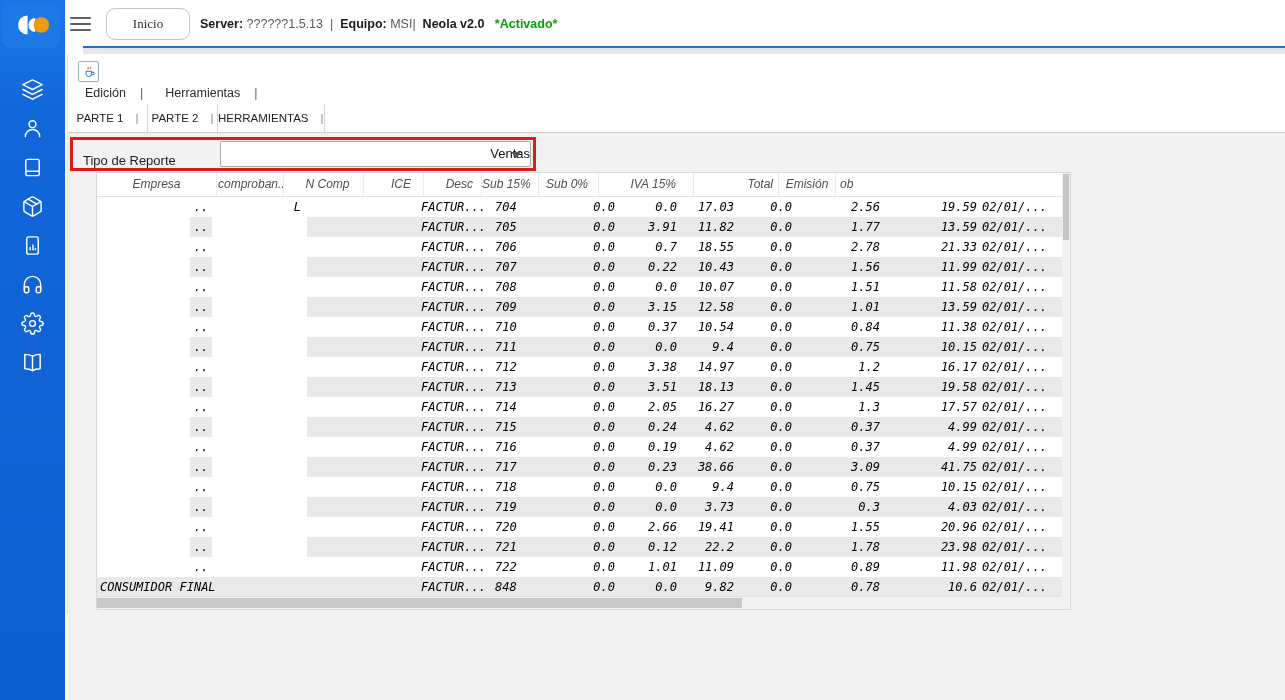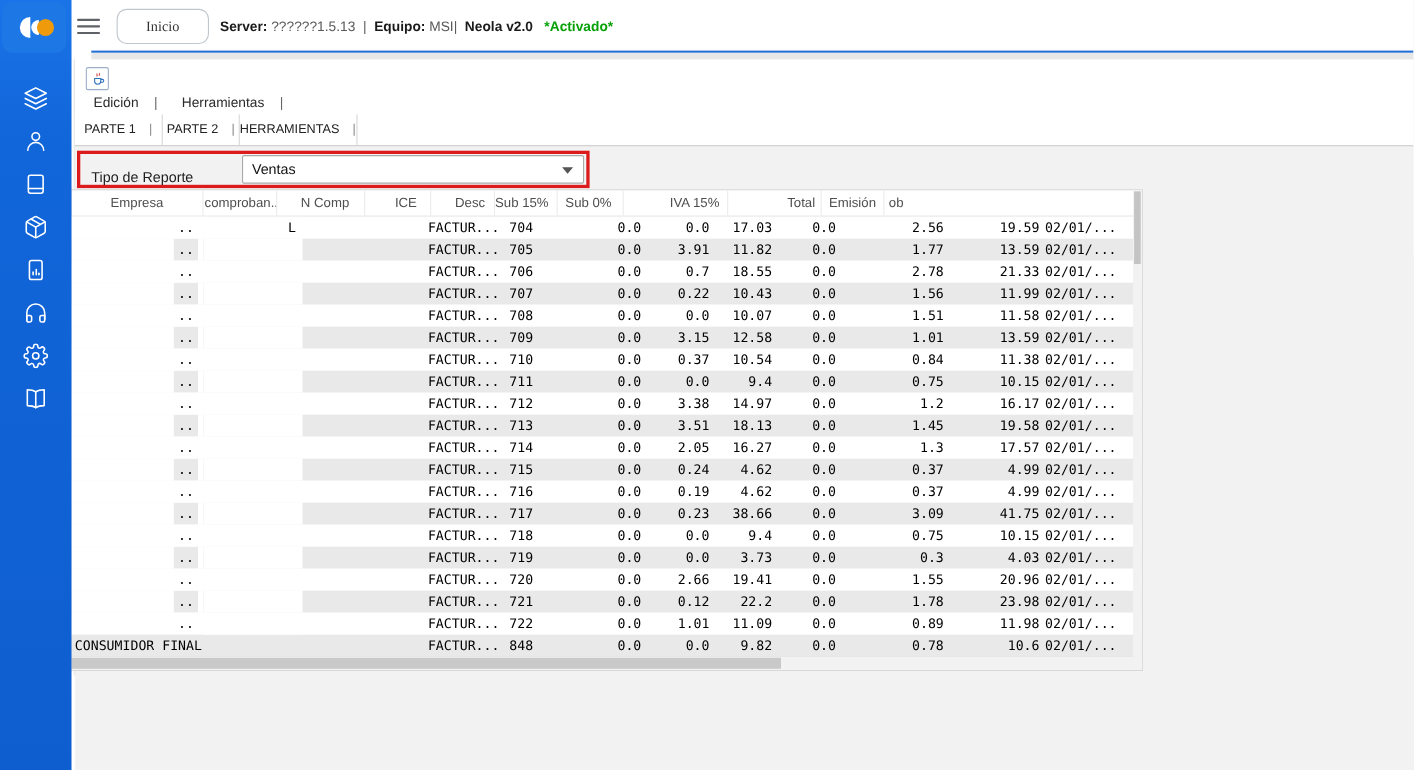--- a/index.html
+++ b/index.html
@@ -46,26 +46,26 @@
   .tab:nth-child(2){width:70px;}
   .tab:nth-child(4){width:128px;border-right:none;}
   .tab.active{width:155px;border:3px solid #dc1c1c;border-radius:3px;margin:1px 0;height:26px;}
   .tab-underline{position:absolute;left:5px;right:1px;bottom:-7px;height:4px;background:#1e6fd8;}
   
   .filter-box{position:absolute;left:70px;top:137px;width:466px;height:34px;box-sizing:border-box;
     border:3px solid #dc1c1c;display:flex;align-items:center;z-index:2;}
   .filter-label{width:137px;padding-left:10px;font-size:13px;color:#1d1d1d;margin-top:13px;}
   .dropdown{position:relative;flex:1;height:26px;margin-right:2px;background:#fff;
     border:1px solid #a9a9a9;border-radius:2px;box-sizing:border-box;
-    font-size:13px;color:#111;line-height:24px;padding-left:8px;cursor:pointer;}
+    font-size:13px;color:#111;line-height:24px;padding-left:8px;cursor:pointer;text-align:right;}
   .dd-arrow{position:absolute;right:9px;top:10px;width:0;height:0;
     border-left:5px solid transparent;border-right:5px solid transparent;border-top:6px solid #555;}
   
-  .grid{position:absolute;left:64px;top:172px;width:975px;height:438px;background:#fff;
-    border:1px solid #d8d8d8;box-sizing:border-box;z-index:2;}
+  .grid{position:absolute;left:96px;top:172px;width:975px;height:438px;background:#fff;
+    border:1px solid #d8d8d8;box-sizing:border-box;z-index:2;font-style:italic;}
   .thead{display:flex;height:23px;border-bottom:1px solid #e2e2e2;}
   .th{box-sizing:border-box;border-right:1px solid #ececec;font-size:12px;color:#4e4e4e;
     text-align:center;line-height:22px;overflow:hidden;white-space:nowrap;cursor:pointer;}
   .th.c-ob{text-align:left;padding-left:4px;border-right:none;}
   .tbody{position:relative;}
   .tr{display:flex;height:20px;font-family:"DejaVu Sans Mono",monospace;font-size:12px;color:#000;background:#fff;cursor:default;}
   .tr.striped{background:#e9e9e9;}
   .td{box-sizing:border-box;overflow:hidden;white-space:nowrap;line-height:20px;}
   .td-empresa{position:relative;background:#fff;}
   .td-empresa.plain{background:inherit;padding-left:3px;}
@@ -73,21 +73,21 @@
   .tr.striped .dots{background:#e9e9e9;}
   .td-codigo{position:relative;}
   .codebox{position:absolute;left:0;top:0;width:90px;height:20px;background:#fff;
     text-align:right;padding-right:6px;box-sizing:border-box;}
   .c-comprobante{padding-left:1px;}
   .c-ncomp{padding-left:8px;}
   .c-ice{text-align:right;padding-right:12px;}
   .c-desc{text-align:right;padding-right:8px;}
   .c-sub15{text-align:right;padding-right:8px;}
   .c-sub0{text-align:right;padding-right:10px;}
-  .c-iva15{text-align:right;padding-right:7px;}
+  .c-iva15{text-align:right;padding-right:17px;}
   .c-total{text-align:right;padding-right:5px;}
   .c-emision{overflow:visible;}
   
   .vscroll{position:absolute;right:0;top:0;width:8px;height:424px;background:#f2f2f2;cursor:pointer;}
   .vthumb{position:absolute;left:1px;top:1px;width:6px;height:66px;background:#c4c4c4;}
   .hscroll{position:absolute;left:0;bottom:0;right:8px;height:12px;background:#f2f2f2;border-top:1px solid #e3e3e3;cursor:pointer;}
   .hthumb{position:absolute;left:0;top:1px;width:645px;height:10px;background:#c9c9c9;}
   .scroll-corner{position:absolute;right:0;bottom:0;width:8px;height:12px;background:#f2f2f2;}
 </style>
 </head>

